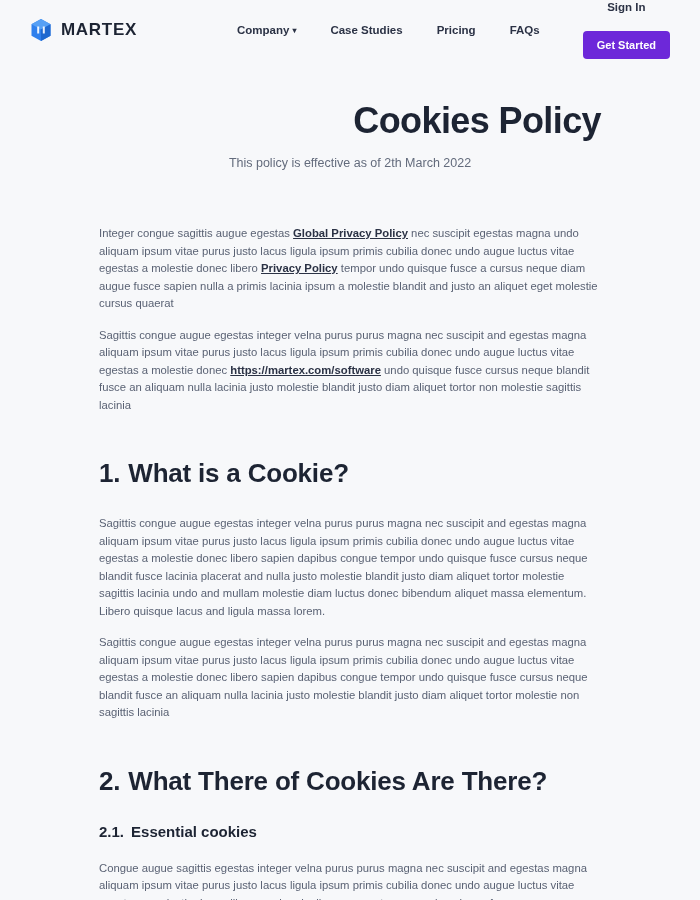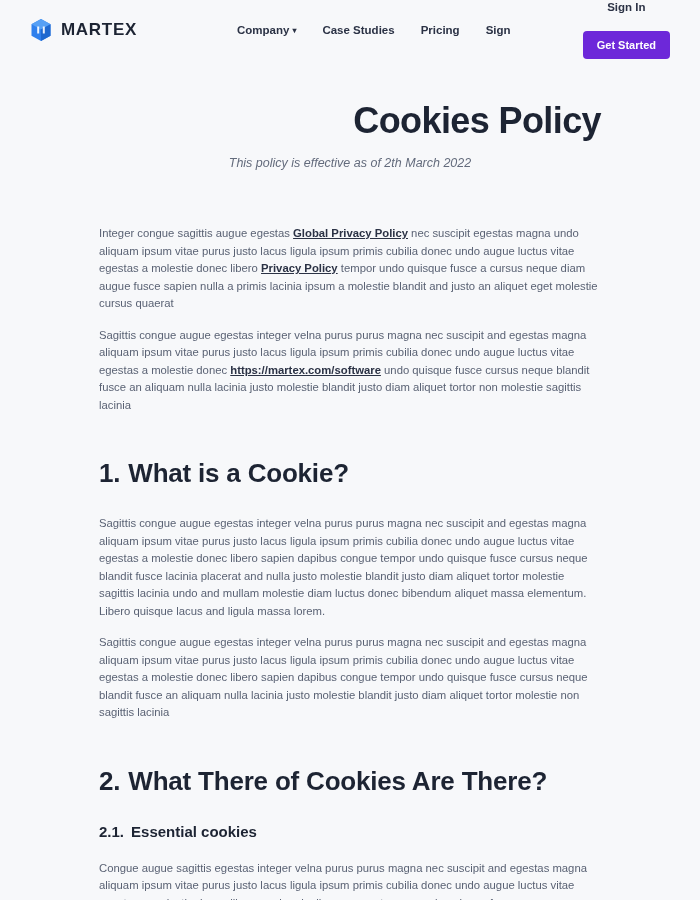--- a/index.html
+++ b/index.html
@@ -36,21 +36,21 @@
   }
   .brand-name {
     font-size: 17px;
     font-weight: bold;
     letter-spacing: 0.7px;
     color: #1d2433;
   }
   .nav {
     display: flex;
     align-items: center;
-    gap: 26px;
+    gap: 34px;
     margin-left: 100px;
   }
   .nav-item {
     font-size: 11.5px;
     color: #2b3245;
     font-weight: bold;
     cursor: pointer;
     white-space: nowrap;
   }
   .caret {
@@ -95,21 +95,20 @@
     font-weight: bold;
     color: #1d2433;
     letter-spacing: -0.6px;
     margin-top: 40px;
   }
   .subtitle {
     text-align: center;
     font-size: 12.5px;
     color: #636b7c;
     margin-top: 14px;
-    font-style: italic;
   }
   .body-block {
     margin-top: 0;
   }
   p.para {
     font-size: 11.3px;
     line-height: 17.5px;
     color: #5a6274;
     margin-bottom: 14px;
   }
@@ -153,21 +152,21 @@
       </svg>
       <span class="brand-name">MARTEX</span>
     </div>
 
     <div class="nav">
       <div class="nav-item">
         <span>Company</span><span class="caret">▾</span>
       </div>
       <div class="nav-item">Case Studies</div>
       <div class="nav-item">Pricing</div>
-      <div class="nav-item">Sign</div>
+      <div class="nav-item">FAQs</div>
     </div>
 
     <div class="header-right">
       <div class="signin">Sign In</div>
       <button class="cta">Get Started</button>
     </div>
   </div>
 
   <div class="content">
 

